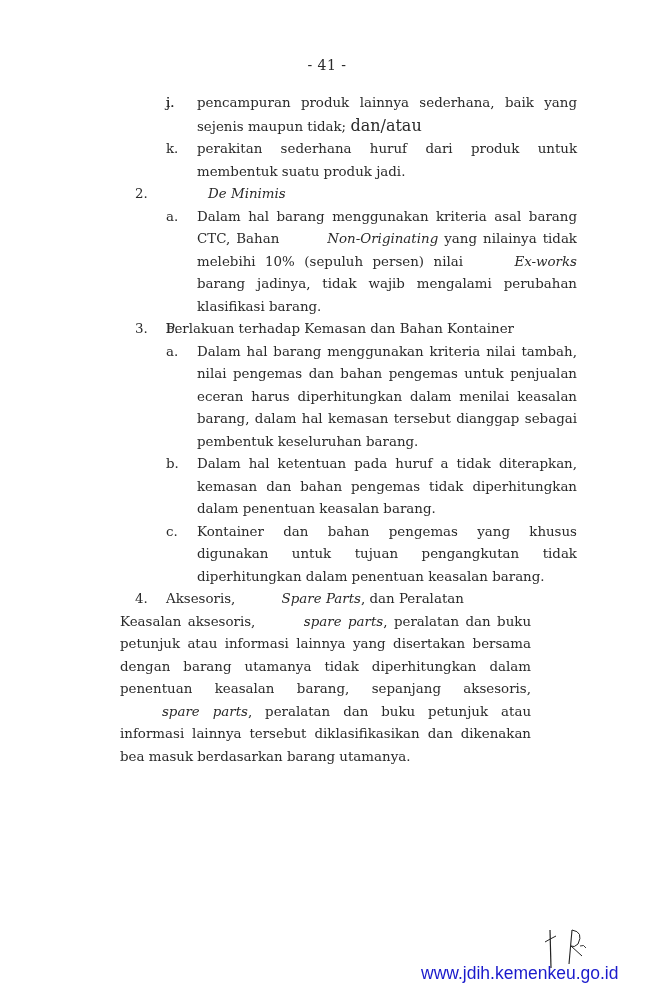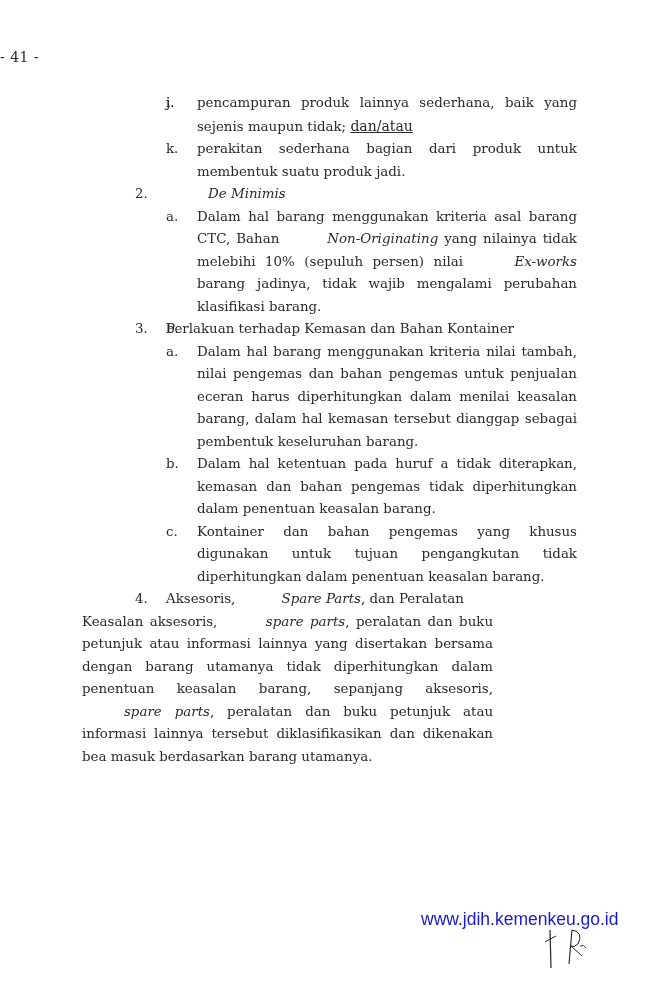--- a/index.html
+++ b/index.html
@@ -2,63 +2,63 @@
 <html><head>
   <meta charset="utf-8">
   <style>
     html, body { margin: 0; padding: 0; background: #ffffff; }
     body {
       width: 654px; height: 1000px; position: relative; overflow: hidden;
       font-family: "DejaVu Serif", "Liberation Serif", serif;
       color: #2a2a2a;
     }
     .page-number {
-      position: absolute; top: 49px; left: 0; width: 654px; text-align: left;
+      position: absolute; top: 57px; left: 0; width: 654px; text-align: center;
       font-size: 14px; letter-spacing: 0.5px;
     }
     .content {
       position: absolute; top: 92px; left: 0; width: 654px;
       font-size: 13.4px; line-height: 22.5px;
     }
     .row { position: relative; }
     .l1 { padding-left: 166px; width: 411px; }
     .l2 { padding-left: 197px; width: 380px; }
     .marker { position: absolute; top: 0; }
     .l1 .marker { left: 135px; }
     .l2 .marker { left: 166px; }
     .text { text-align: justify; text-align-last: left; }
-    .para { padding-left: 82px; width: 411px; text-align: justify; }
+    .para { padding-left: 120px; width: 411px; text-align: justify; }
     em { font-style: italic; margin-left: 42px; }
-    .small { font-size: 14px; text-decoration: underline; }
+    .small { font-size: 16px; }
     .signature {
       position: absolute; left: 542px; top: 922px; width: 60px; height: 50px;
     }
     .footer-url {
-      position: absolute; left: 421px; top: 909px;
+      position: absolute; left: 421px; top: 963px;
       font-family: "Liberation Sans", "DejaVu Sans", sans-serif;
       font-size: 17.5px; color: #1a1acc; letter-spacing: 0px;
     }
   </style>
 </head>
 <body>
 
 <div class="page-number">- 41 -</div>
 
 <div class="content">
 
   <div class="row l2">
     <span class="marker">i.</span>
   </div>
   <div class="row l2">
     <span class="marker">j.</span>
     <div class="text"><span>pencampuran produk lainnya sederhana, baik yang sejenis maupun tidak;</span> <span class="small">dan/atau</span></div>
   </div>
   <div class="row l2">
     <span class="marker">k.</span>
-    <div class="text">perakitan sederhana bagian dari produk untuk membentuk suatu produk jadi.</div>
+    <div class="text">perakitan sederhana huruf dari produk untuk membentuk suatu produk jadi.</div>
   </div>
 
   <div class="row l1">
     <span class="marker">2.</span>
     <div><em>De Minimis</em></div>
   </div>
   <div class="row l2">
     <span class="marker">a.</span>
     <div class="text"><span>Dalam hal barang menggunakan kriteria asal barang CTC, Bahan </span><em>Non-Originating</em><span> yang nilainya tidak melebihi 10% (sepuluh persen) nilai </span><em>Ex-works</em><span> barang jadinya, tidak wajib mengalami perubahan klasifikasi barang.</span></div>
   </div>

